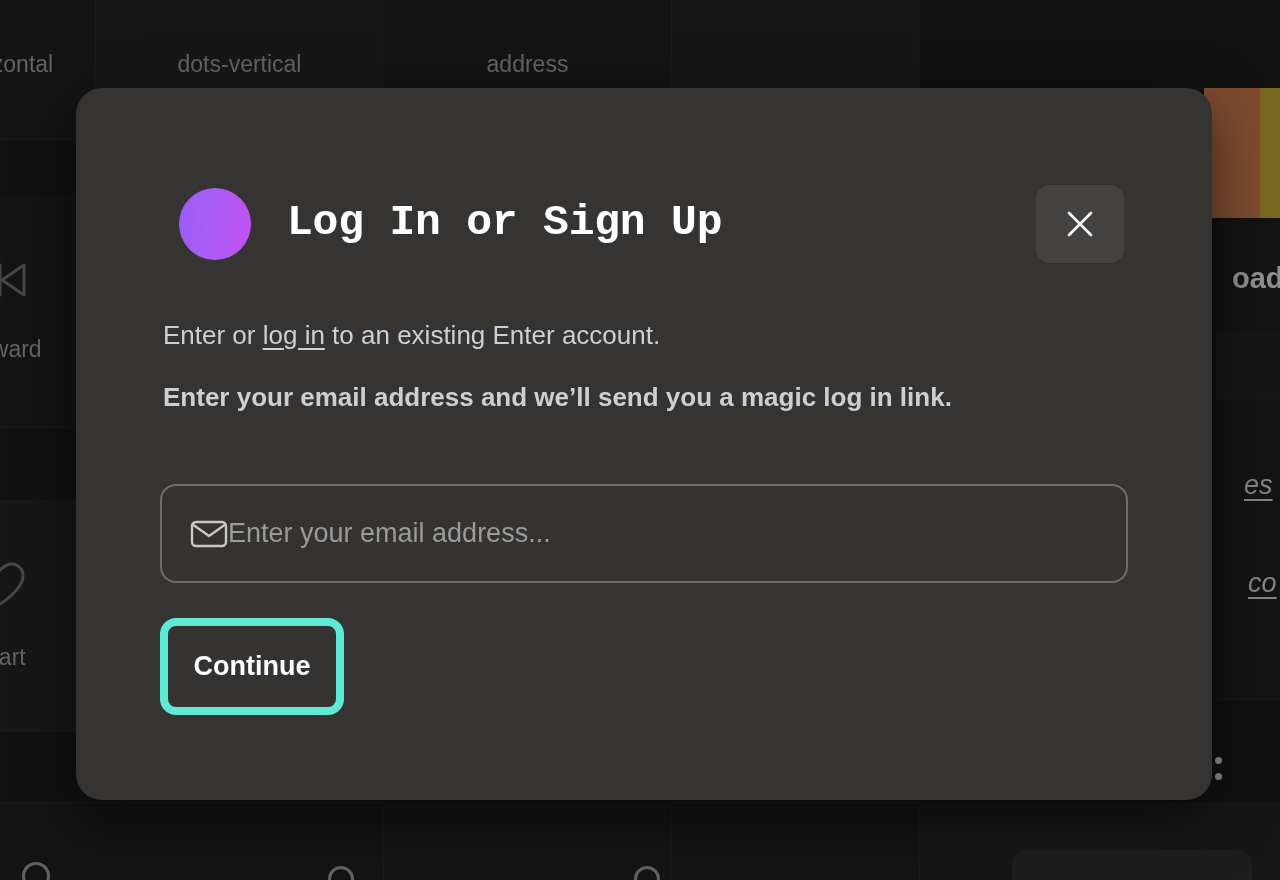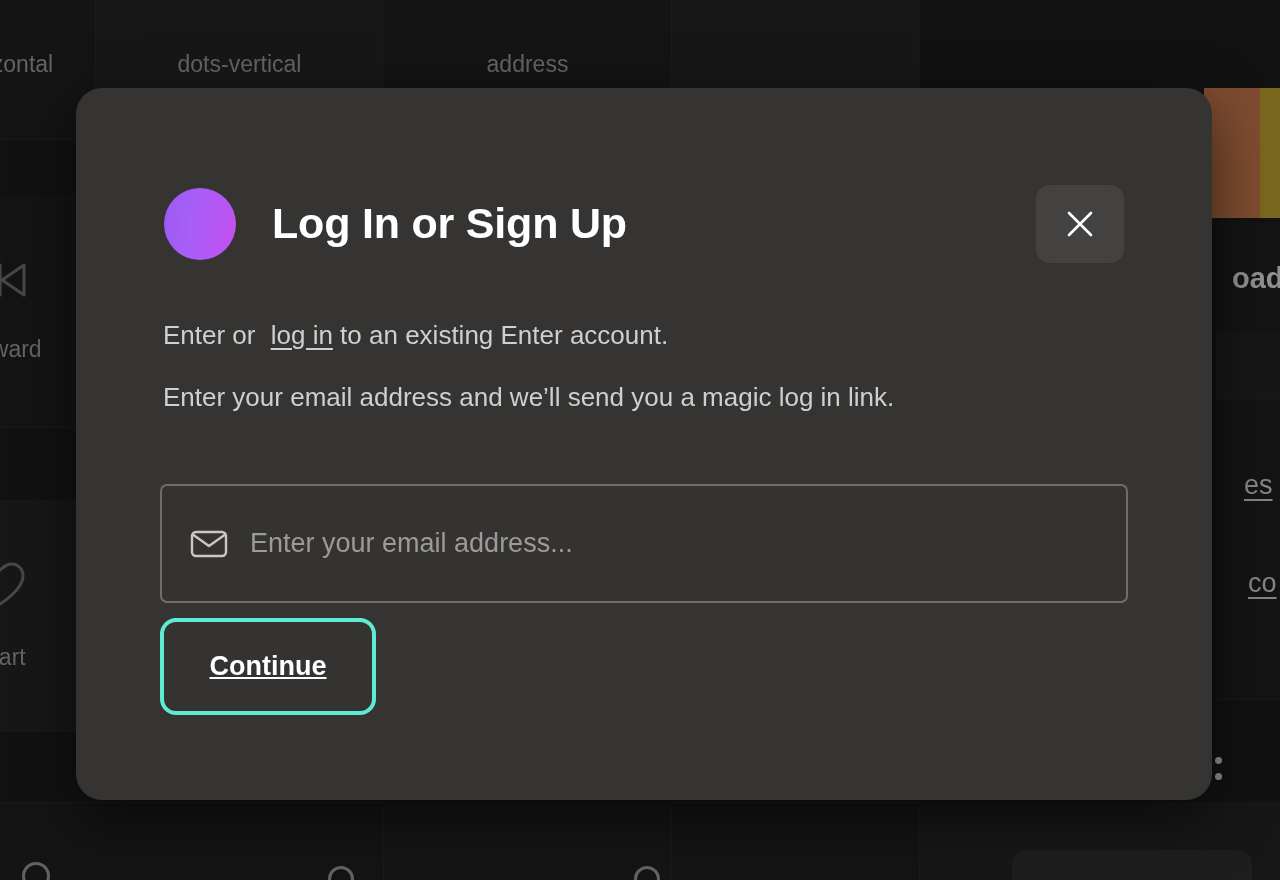--- a/index.html
+++ b/index.html
@@ -46,20 +46,21 @@
     font-size: 23px;
     white-space: nowrap;
   }
 
   .link-text {
     color: #b9b9b9;
     font-size: 27px;
     text-decoration: underline;
     text-underline-offset: 5px;
     white-space: nowrap;
+    font-style: italic;
   }
 
   .dots-pair { display: flex; flex-direction: column; gap: 9px; }
   .dots-pair i {
     width: 7px; height: 7px; border-radius: 50%;
     background: #c9c9c9; display: block;
   }
 
   
   #scrim {
@@ -75,22 +76,23 @@
     top: 88px;
     width: 1136px;
     height: 712px;
     background: #353433;
     border-radius: 26px;
     box-shadow: 0 18px 60px rgba(0,0,0,0.55);
   }
 
   #modal-header {
     position: absolute;
-    left: 1px; right: 0; top: 0;
+    left: 16px; right: 0; top: 0;
     height: 190px;
+    font-family: Liberation Mono, monospace;
   }
 
   #brand-mark {
     position: absolute;
     left: 87px;
     top: 100px;
     width: 72px;
     height: 72px;
     border-radius: 50%;
     background: linear-gradient(100deg, #9a5bf5 0%, #a95ef7 42%, #c450ef 100%);
@@ -127,73 +129,70 @@
   .body-line {
     position: absolute;
     left: 87px;
     font-size: 26px;
     color: #cfcfcf;
     line-height: 34px;
     white-space: nowrap;
   }
 
   #body-line-1 { top: 230px; }
-  #body-line-2 { top: 292px; }
+  #body-line-2 { top: 292px; font-weight: bold; }
 
   #inline-login-link {
     color: #cfcfcf;
     text-decoration: underline;
     text-underline-offset: 4px;
     cursor: pointer;
-    margin-left: 8px;
   }
 
   #email-field {
     position: absolute;
     left: 84px;
     top: 396px;
     width: 968px;
-    height: 119px;
+    height: 99px;
     border: 2px solid #6e6d6c;
-    border-radius: 7px;
+    border-radius: 16px;
     background: #343332;
     display: flex;
     align-items: center;
     padding: 0 28px;
-    gap: 22px;
   }
 
   #mail-icon { flex: 0 0 auto; display: flex; }
 
   #email-input {
     flex: 1;
     background: transparent;
     border: none;
     outline: none;
     color: #e6e6e6;
     font-family: "Liberation Sans", sans-serif;
     font-size: 27px;
   }
   #email-input::placeholder { color: #9c9b9a; }
 
   #continue-button {
     position: absolute;
     left: 84px;
     top: 530px;
-    width: 216px;
+    width: 184px;
     height: 97px;
-    border: 4px solid #5eead4;
+    border: 8px solid #5eead4;
     border-radius: 16px;
     background: #343332;
     color: #ffffff;
     font-family: "Liberation Sans", sans-serif;
     font-size: 27px;
     font-weight: bold;
     cursor: pointer;
-    text-decoration: underline;
   }
 </style>
 </head>
 <body>
 
 <div id="backdrop">
 
   <div class="grid-cell" style="position:absolute;left:-96px;top:-36px;width:192px;height:176px;">
     <div class="cell-glyph" style="margin-bottom:26px;"></div>
     <div class="cell-label">-horizontal</div>

